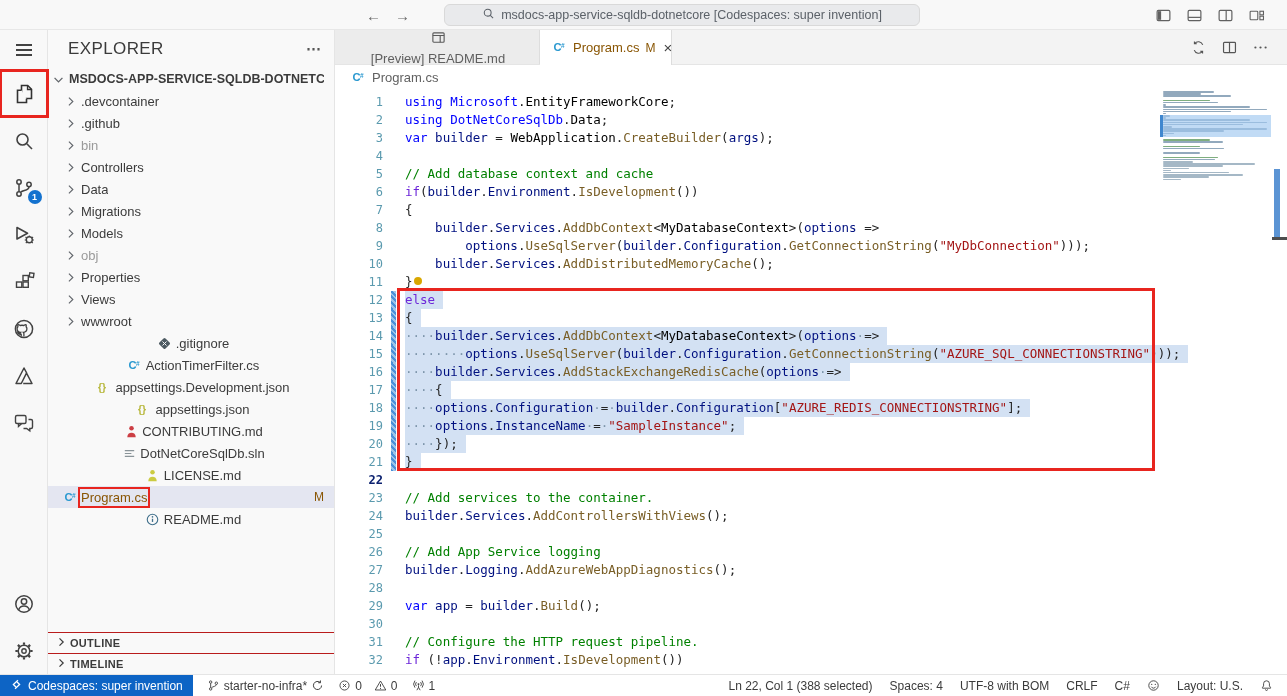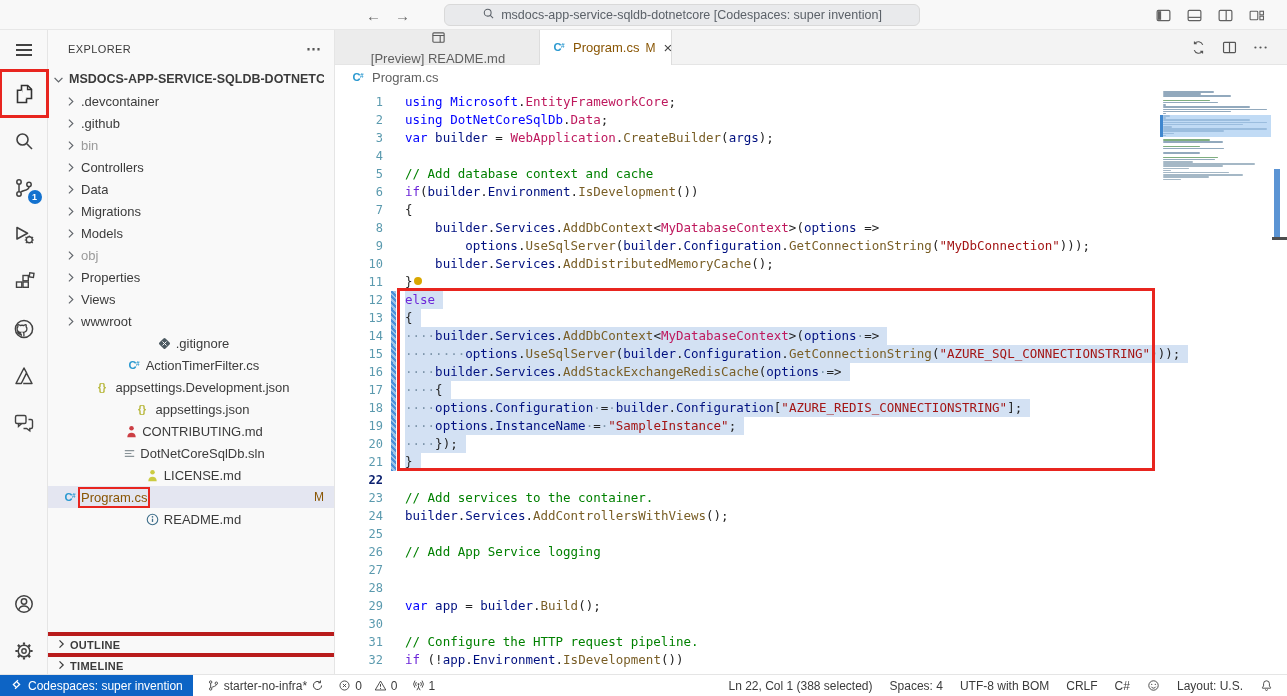--- a/index.html
+++ b/index.html
@@ -32,36 +32,36 @@
   .ab-badge { position:absolute; right:6px; bottom:7px; min-width:14px; height:14px; border-radius:8px;
               background:#1372cf; color:#fff; font-size:9px; font-weight:bold; display:flex;
               align-items:center; justify-content:center; padding:0 3px; }
   .ab-spacer { flex:1; }
   .hamburger { width:16px; } .hamburger div { height:1.6px; background:#424242; margin:3.2px 0; }
 
   
   .sidebar { width:287px; background:#f9f9f9; border-right:1px solid #e5e5e5; display:flex;
              flex-direction:column; flex:none; }
   .sb-header { height:38px; display:flex; align-items:center; padding:0 12px 0 20px; }
-  .sb-title { font-size:11px; letter-spacing:.4px; color:#3b3b3b; }
+  .sb-title { font-size:17px; letter-spacing:.4px; color:#3b3b3b; }
   .sb-more { margin-left:auto; font-size:15px; font-weight:bold; color:#555; letter-spacing:1px; }
   .tree { flex:1; overflow:hidden; }
   .row { display:flex; align-items:center; height:22px; font-size:13px; color:#3b3b3b; padding-right:10px; }
   .row.sel-row { background:#e4e6f1; }
   .row .tw { width:16px; height:16px; display:inline-flex; align-items:center; justify-content:center; flex:none; }
   .row .tw svg { width:15px; height:15px; display:block; }
   .row .lbl { margin-left:3px; white-space:nowrap; overflow:hidden; }
   .row.root { font-weight:bold; font-size:12.5px; padding-left:2px; }
   .row.folder { padding-left:14px; }
   .row.file { padding-left:14px;justify-content:center; }
   .row .dim { color:#9a9a9a; }
   .row .gold { color:#895503; }
   .row .badge { margin-left:auto; color:#895503; font-size:12px; }
   .ann-ring { outline:2px solid #e8251f; outline-offset:1px; }
-  .sb-section { height:21px; border-top:4px solid #b91c1c; display:flex; align-items:center;
+  .sb-section { height:21px; border-top:1px solid #b91c1c; display:flex; align-items:center;
                 font-size:11px; font-weight:bold; letter-spacing:.3px; padding-left:6px; gap:2px; color:#3b3b3b; }
   .sb-section svg { width:14px; height:14px; }
 
   
   .editor { flex:1; display:flex; flex-direction:column; min-width:0; }
   .tabbar { height:35px; background:#f3f3f3; border-bottom:1px solid #e5e5e5; display:flex; position:relative; }
   .tab { display:flex; align-items:center; gap:6px; padding:0 10px 0 12px; font-size:13px;
          border-right:1px solid #ddd; }
   .tab.inactive { background:#ececec; color:#5f5f5f; width:205px;flex-direction:column; }
   .tab.active { background:#fff; width:132px; margin-bottom:-1px; }
@@ -78,21 +78,21 @@
   .codearea { flex:1; position:relative; background:#fff; overflow:hidden;
               font-family:"DejaVu Sans Mono","Liberation Mono",monospace; font-size:12.5px; }
   .code { position:absolute; left:0; top:4px; right:130px; }
   .cl { height:18px; line-height:18px; display:flex; position:relative; }
   .ln { width:48px; text-align:right; color:#237893; opacity:.75; font-size:12px; flex:none; }
   .ln-act { color:#0b216f; opacity:1; font-weight:bold; }
   .cl-text { padding-left:22px; white-space:pre; }
   .cl.mod::before { content:""; position:absolute; left:56px; top:0; width:5px; height:18px;
      background:repeating-linear-gradient(45deg,#4a90d9 0 2px,#9cc3e8 2px 4px); }
   .sel { background:#d3e1f3; display:inline-block; padding-right:8px; }
-  .tk-k{color:#0000ff}.tk-c{color:#6d28d9}.tk-t{color:#be185d}.tk-v{color:#001080}
+  .tk-k{color:#0000ff}.tk-c{color:#6d28d9}.tk-t{color:#000000}.tk-v{color:#001080}
   .tk-f{color:#795e26}.tk-s{color:#a31515}.tk-m{color:#008000}.tk-d{color:#242424}
   .tk-wd{color:#7e96ab}
   .ydot { display:inline-block; width:8px; height:8px; border-radius:50%; background:#d9a700;
           margin-left:1px; vertical-align:middle; position:relative; top:-2px; }
   .code-annotation { position:absolute; left:62px; top:199px; width:758px; height:183px;
                      border:3px solid #e8251f; pointer-events:none; }
 
   
   .minimap { position:absolute; top:2px; right:16px; width:108px; bottom:0; }
   .mm-line { height:1.5px; margin-bottom:0.7px; background:#92a9bd; border-radius:1px; }
@@ -616,20 +616,21 @@
             <div class="cl">
               <span class="ln">25</span>
               <span class="cl-text"><span></span></span>
             </div>
             <div class="cl">
               <span class="ln">26</span>
               <span class="cl-text"><span><span class="tk-m">// Add App Service logging</span></span></span>
             </div>
             <div class="cl">
               <span class="ln">27</span>
+              <span class="cl-text"><span><span class="tk-v">builder</span><span class="tk-d">.</span><span class="tk-v">Logging</span><span class="tk-d">.</span><span class="tk-f">AddAzureWebAppDiagnostics</span><span class="tk-d">();</span></span></span>
             </div>
             <div class="cl">
               <span class="ln">28</span>
               <span class="cl-text"><span></span></span>
             </div>
             <div class="cl">
               <span class="ln">29</span>
               <span class="cl-text"><span><span class="tk-k">var</span><span class="tk-d"> </span><span class="tk-v">app</span><span class="tk-d"> = </span><span class="tk-v">builder</span><span class="tk-d">.</span><span class="tk-f">Build</span><span class="tk-d">();</span></span></span>
             </div>
             <div class="cl">

